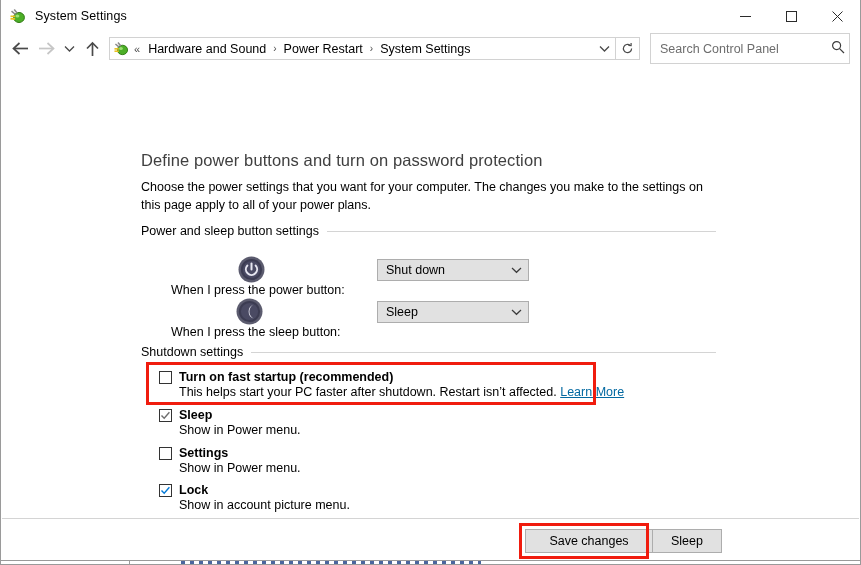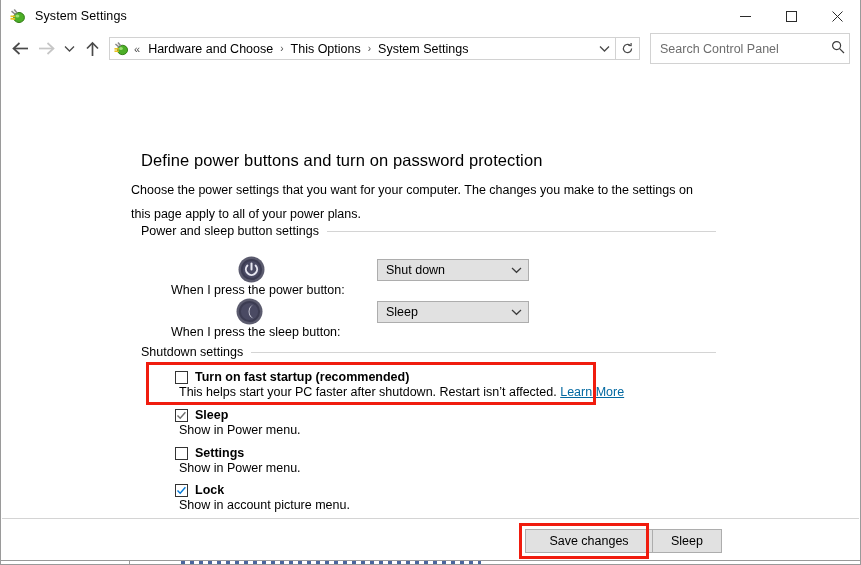--- a/index.html
+++ b/index.html
@@ -133,31 +133,31 @@
     background: transparent;
   }
   .search input::placeholder { color: #6d6d6d; }
 
   
   .content { position: relative; padding: 0; }
   .page-title {
     position: absolute;
     left: 140px; top: 87px;
     font-size: 16.5px;
-    color: #000000;
+    color: #404040;
     letter-spacing: .1px;
     white-space: nowrap;
   }
   .page-desc {
     position: absolute;
-    left: 130px; top: 114px;
+    left: 140px; top: 114px;
     width: 575px;
     font-size: 12.5px;
     color: #000;
-    line-height: 24px;
+    line-height: 18px;
   }
 
   .group-head {
     position: absolute;
     left: 140px;
     display: flex;
     align-items: center;
     width: 575px;
   }
   .group-head .lbl {
@@ -196,21 +196,21 @@
     display: flex; align-items: center;
     padding: 0 6px 0 8px;
     font-size: 12.5px;
     color: #000;
     position: absolute;
   }
   .combo .val { flex: 1; white-space: nowrap; }
   .combo .chev { color: #3c3c3c; }
 
   .cb-item { position: absolute; }
-  .cb-line { display: flex; align-items: flex-end; margin-left: 16px; }
+  .cb-line { display: flex; align-items: flex-end; }
   .checkbox {
     width: 13px; height: 13px;
     border: 1px solid #333;
     background: #fff;
     flex: none;
     margin-top: 2px;
     position: relative;
   }
   .checkbox.checked-blue svg,
   .checkbox.checked-gray svg { display: block; }
@@ -355,23 +355,23 @@
           <ellipse cx="7.4" cy="8" rx="2" ry="1.6" fill="#9ede74"></ellipse>
           <path d="M5.5 6.5 L1.5 3.2" stroke="#8a8a8a" stroke-width="1.6" fill="none"></path>
           <path d="M7.3 5.2 L4.2 1.6" stroke="#8a8a8a" stroke-width="1.6" fill="none"></path>
           <rect x="0.5" y="7.5" width="4.6" height="1.7" fill="#e8c020"></rect>
           <rect x="0.5" y="10" width="4.6" height="1.7" fill="#e8c020"></rect>
         </svg>
       </div>
       <span class="addr-chev">«</span>
 
       <div class="crumbs">
-        <span class="crumb">Hardware and Choose</span>
+        <span class="crumb">Hardware and Sound</span>
         <span class="crumb-sep">›</span>
-        <span class="crumb">This Options</span>
+        <span class="crumb">Power Restart</span>
         <span class="crumb-sep">›</span>
         <span class="crumb">System Settings</span>
       </div>
 
       <div class="addr-drop">
         <svg width="11" height="9" viewBox="0 0 11 9">
           <path d="M1 2.5 L5.5 7 L10 2.5" fill="none" stroke="currentColor" stroke-width="1.3"></path>
         </svg>
       </div>
     </div>

